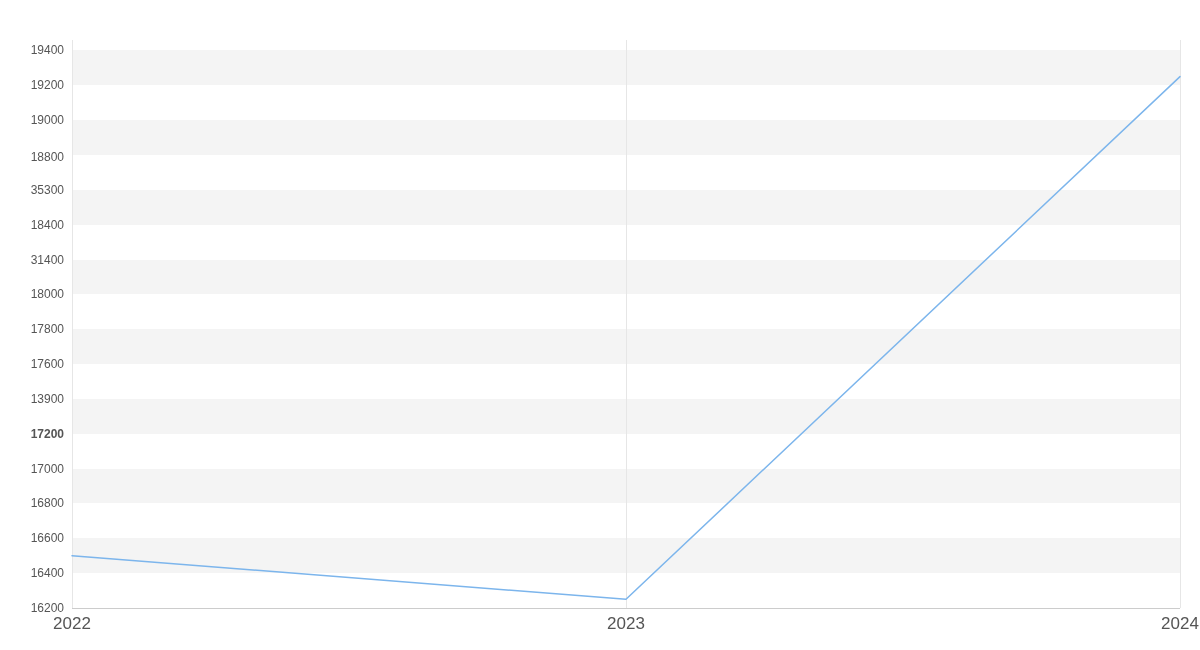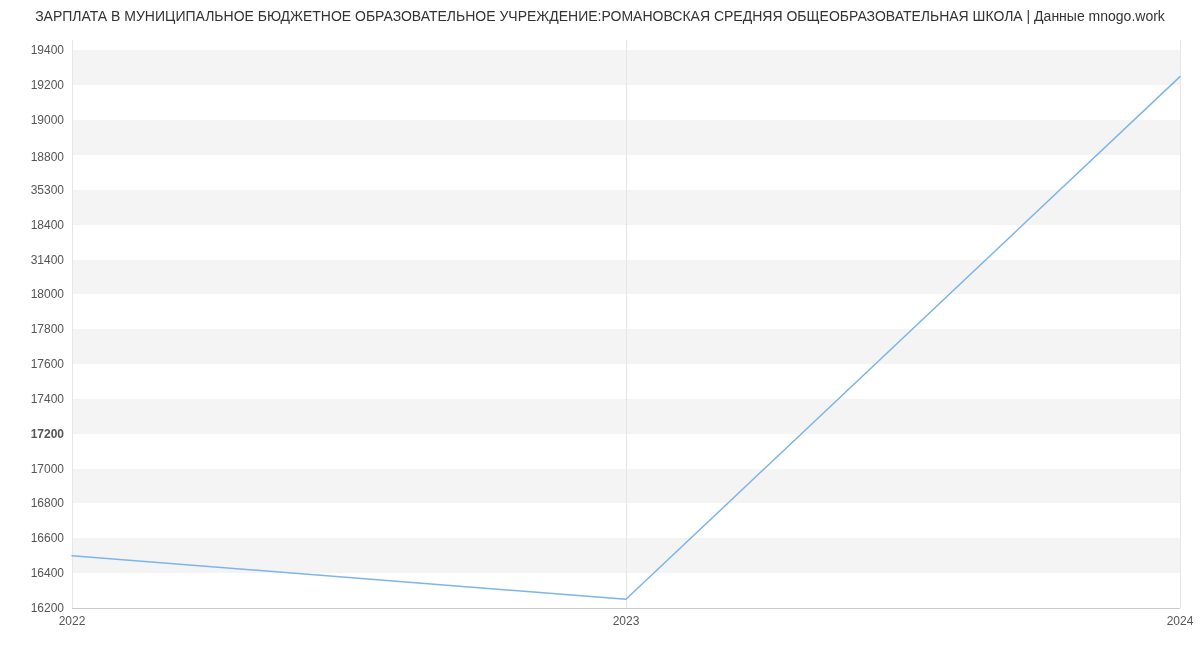--- a/index.html
+++ b/index.html
@@ -56,21 +56,21 @@
     font-size: 12px;
     color: #555555;
     white-space: nowrap;
     text-align: center;
   }
   .xtick {
     position: absolute;
     top: 100%;
     margin-top: 6px;
     transform: translateX(-50%);
-    font-size: 12px;
+    font-size: 17px;
     color: #555555;
     white-space: nowrap;
   }
   svg.line-layer {
     position: absolute;
     left: 0;
     top: 0;
     overflow: visible;
   }
   .series-line {
@@ -78,41 +78,40 @@
     stroke: #7cb5ec;
     stroke-width: 1.5;
     stroke-linejoin: round;
     stroke-linecap: round;
   }
 </style>
 </head>
 <body>
 
 <div class="chart-container">
-  <div class="chart-title">ЗАРПЛАТА В МУНИЦИПАЛЬНОЕ БЮДЖЕТНОЕ ОБРАЗОВАТЕЛЬНОЕ УЧРЕЖДЕНИЕ:РОМАНОВСКАЯ СРЕДНЯЯ ОБЩЕОБРАЗОВАТЕЛЬНАЯ ШКОЛА | Данные mnogo.work</div>
   <div class="plot-area" id="plot" style="left: 72px; top: 40px; width: 1108px; height: 568px;">
       <div class="band" style="top: 498.307px; height: 34.8466px;"></div>
       <div class="band" style="top: 428.613px; height: 34.8466px;"></div>
       <div class="band" style="top: 358.92px; height: 34.8466px;"></div>
       <div class="band" style="top: 289.227px; height: 34.8466px;"></div>
       <div class="band" style="top: 219.534px; height: 34.8466px;"></div>
       <div class="band" style="top: 149.84px; height: 34.8466px;"></div>
       <div class="band" style="top: 80.1472px; height: 34.8466px;"></div>
       <div class="band" style="top: 10.454px; height: 34.8466px;"></div>
       <div class="gridline-v" style="left: -0.5px;"></div>
       <div class="gridline-v" style="left: 553.5px;"></div>
       <div class="gridline-v" style="left: 1107.5px;"></div>
       <div class="axis-line" style="left: 0px; right: 0px; height: 1px; top: 567.5px;"></div>
       <div class="ytick" style="top: 568px;">16200</div>
       <div class="ytick" style="top: 533.153px;">16400</div>
       <div class="ytick" style="top: 498.307px;">16600</div>
       <div class="ytick" style="top: 463.46px;">16800</div>
       <div class="ytick" style="top: 428.613px;">17000</div>
       <div class="ytick" style="top: 393.767px; font-weight: bold;">17200</div>
-      <div class="ytick" style="top: 358.92px;">17400</div>
+      <div class="ytick" style="top: 358.92px;">13900</div>
       <div class="ytick" style="top: 324.074px;">17600</div>
       <div class="ytick" style="top: 289.227px;">17800</div>
       <div class="ytick" style="top: 254.38px;">18000</div>
       <div class="ytick" style="top: 219.534px;">31400</div>
       <div class="ytick" style="top: 184.687px;">18400</div>
       <div class="ytick" style="top: 149.84px;">35300</div>
       <div class="ytick" style="top: 117px; margin-left: 24px;">18800</div>
       <div class="ytick" style="top: 80.1472px;">19000</div>
       <div class="ytick" style="top: 45.3006px;">19200</div>
       <div class="ytick" style="top: 10.454px;">19400</div>

